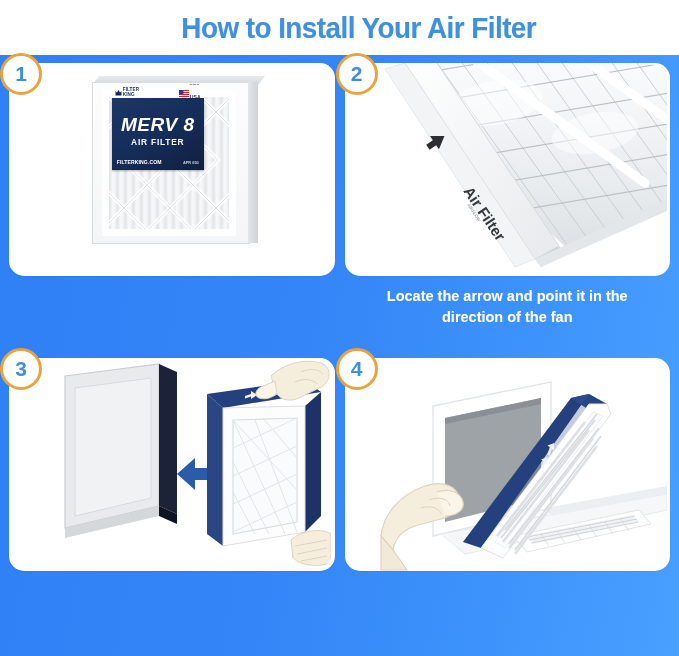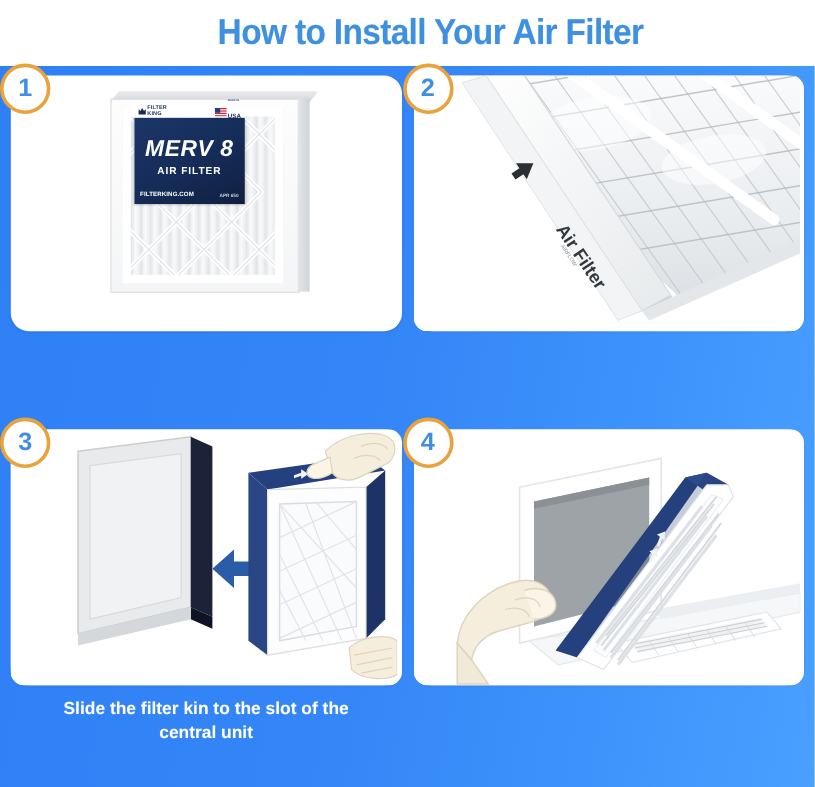--- a/index.html
+++ b/index.html
@@ -78,21 +78,21 @@
     position: relative;
     background: #ffffff;
     border-radius: 15px;
     height: 213px;
     overflow: visible;
     box-shadow: 0 1px 2px rgba(0,0,0,0.05);
   }
   .card-inner {
     position: absolute;
     inset: 0;
-    border-radius: 11px;
+    border-radius: 26px;
     overflow: hidden;
   }
 
   .badge {
     position: absolute;
     left: -9px;
     top: -10px;
     width: 42px;
     height: 42px;
     border-radius: 50%;
@@ -441,20 +441,21 @@
                 <path d="M0,-9 L8,3 L3,3 L3,11 L-3,11 L-3,3 L-8,3 Z" fill="#2b2f33"></path>
               </g>
 
               <text x="118" y="128" font-family="'Liberation Sans', sans-serif" font-size="15" font-weight="bold" fill="#33383d" transform="rotate(56 118 128)">Air Filter</text>
               <text x="122" y="142" font-family="'Liberation Sans', sans-serif" font-size="4.5" fill="#8c9197" transform="rotate(56 122 142)">AIRFLOW</text>
             </svg>
           </div>
         </div>
         <div class="badge">2</div>
       </div>
+      <div class="caption">Locate the arrow and point it in the direction of the fan</div>
     </div>
 
     <div class="step">
       <div class="card">
         <div class="card-inner illus">
           <svg width="322" height="213" viewBox="0 0 322 213">
             <rect width="322" height="213" fill="#ffffff"></rect>
 
             <g>
               <path d="M56,18 L150,6 L150,148 L56,170 Z" fill="#e9eaec" stroke="#c9ccd0" stroke-width="1.2"></path>
@@ -507,21 +508,20 @@
             <g>
               <path d="M282,182 C292,172 314,170 322,176 L322,204 C312,210 292,208 284,200 Z" fill="#f6eedd" stroke="#ded3bd" stroke-width="1"></path>
               <path d="M286,188 L318,182" fill="none" stroke="#ded3bd" stroke-width="1"></path>
               <path d="M288,196 L318,190" fill="none" stroke="#ded3bd" stroke-width="1"></path>
               <path d="M292,203 L318,198" fill="none" stroke="#ded3bd" stroke-width="1"></path>
             </g>
           </svg>
         </div>
         <div class="badge">3</div>
       </div>
-      <div class="caption">Slide the filter kin to the slot of the central unit</div>
     </div>
 
     <div class="step">
       <div class="card">
         <div class="card-inner illus">
           <svg width="322" height="213" viewBox="0 0 322 213">
             <rect width="322" height="213" fill="#ffffff"></rect>
 
             <g>
               <path d="M88,48 L206,24 L206,150 L88,178 Z" fill="#ffffff" stroke="#e3e6e9" stroke-width="1.4"></path>

